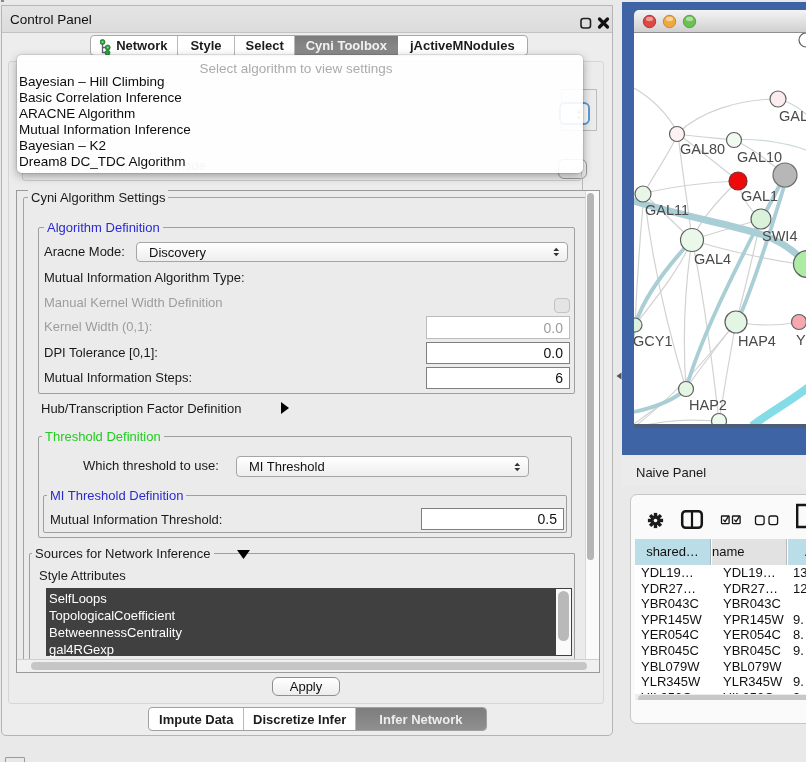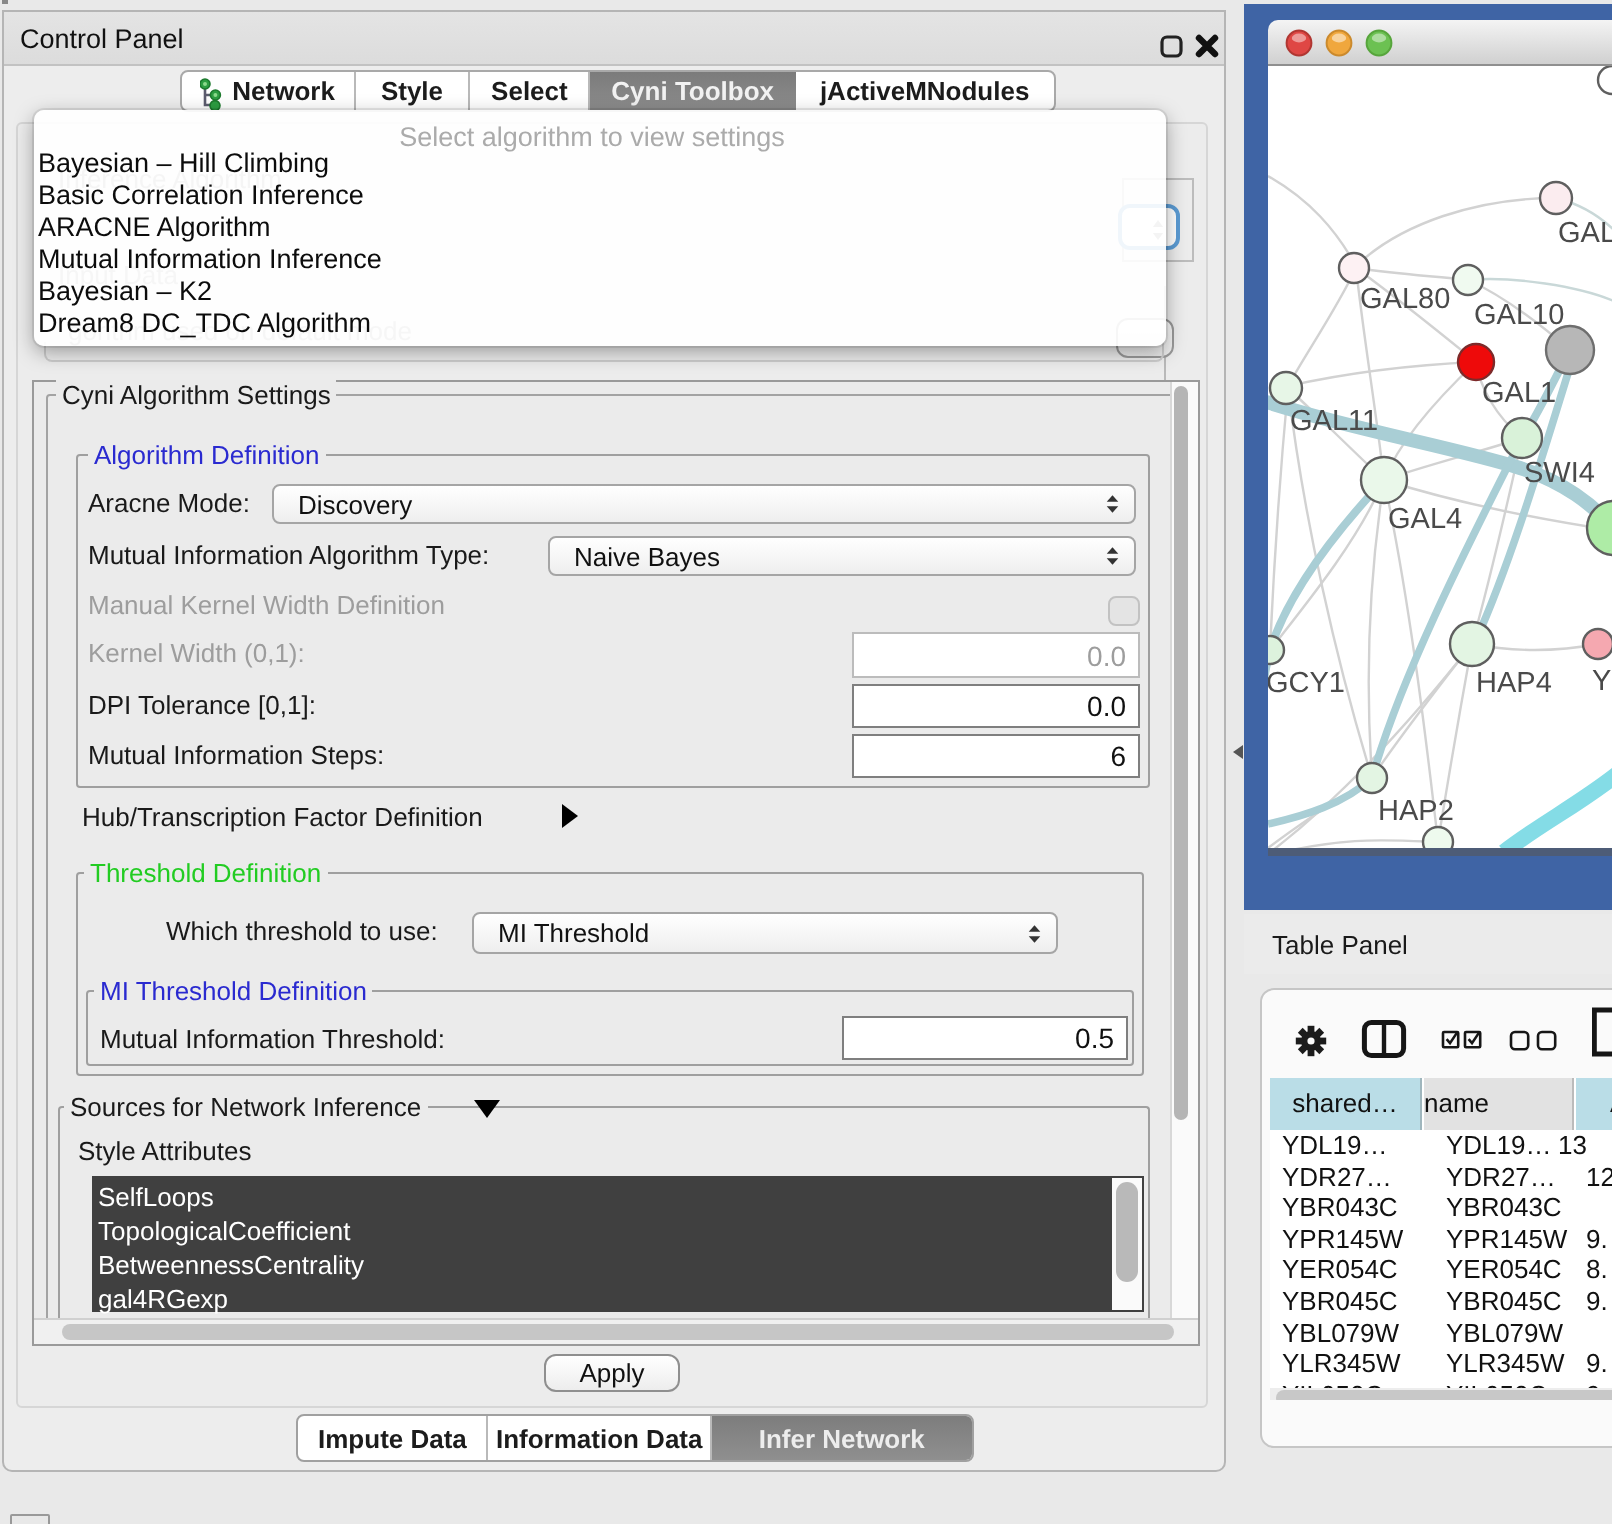--- a/index.html
+++ b/index.html
@@ -80,26 +80,20 @@
       <span class="gtitle" style="left:5px;color:#2a2ad0">Algorithm Definition</span>
     </div>
     <span class="lbl b abs" style="left:27px;top:53px">Aracne Mode:</span>
     <div class="combo" style="left:119px;top:51px;width:432px;height:20px">Discovery
       <svg class="stepper" viewBox="0 0 9 12">
           <path d="M4.5 0 L8.5 4.5 H0.5 Z" fill="#333"></path>
           <path d="M4.5 12 L8.5 7.5 H0.5 Z" fill="#333"></path>
         </svg>
     </div>
     <span class="lbl b abs" style="left:27px;top:79px">Mutual Information Algorithm Type:</span>
-    <div class="combo" style="left:257px;top:77px;width:294px;height:20px">Naive Bayes
-      <svg class="stepper" viewBox="0 0 9 12">
-          <path d="M4.5 0 L8.5 4.5 H0.5 Z" fill="#333"></path>
-          <path d="M4.5 12 L8.5 7.5 H0.5 Z" fill="#333"></path>
-        </svg>
-    </div>
     <span class="lbl b abs grey" style="left:27px;top:104px">Manual Kernel Width Definition</span>
     <div class="abs" style="left:537px;top:107px;width:16px;height:15px;background:#e4e4e4;border:1px solid #c2c2c2;border-radius:4px"></div>
     <span class="lbl b abs grey" style="left:27px;top:128px">Kernel Width (0,1):</span>
     <div class="tfield dis" style="left:409px;top:125px;width:144px;height:23px">0.0</div>
     <span class="lbl b abs" style="left:27px;top:154px">DPI Tolerance [0,1]:</span>
     <div class="tfield" style="left:409px;top:151px;width:144px;height:22px">0.0</div>
     <span class="lbl b abs" style="left:27px;top:179px">Mutual Information Steps:</span>
     <div class="tfield" style="left:409px;top:176px;width:144px;height:22px">6</div>
 
     <span class="lbl abs" style="left:24px;top:210px">Hub/Transcription Factor Definition</span>
@@ -139,21 +133,21 @@
       <div style="position:absolute;left:14px;top:2px;width:556px;height:8px;background:#c6c6c6;border-radius:4px"></div>
     </div>
 
     <div class="abs" style="left:568px;top:0;width:14px;height:468px;background:#fafafa;border-left:1px solid #d8d8d8"></div>
     <div class="abs" style="left:570px;top:2px;width:7px;height:367px;background:#b5b5b5;border-radius:4px"></div>
   </div>
 
   <div id="applybtn" class="abs">Apply</div>
   <div id="btabs" class="abs">
     <div class="seg" style="width:96px">Impute Data</div>
-    <div class="seg" style="width:112px">Information Data</div>
+    <div class="seg" style="width:112px">Discretize Infer</div>
     <div class="seg sel" style="width:131px">Infer Network</div>
   </div>
 
   <div id="tabbar" class="abs">
     <div class="seg" style="width:87px">
       <svg width="12" height="16" viewBox="0 0 12 16" style="margin-right:4px;margin-top:2px">
         <path d="M2.5 4.5 V13.5 H7.5 M2.5 8.5 H7.7" stroke="#5c5c6e" stroke-width="1.3" fill="none"></path>
         <circle cx="2.5" cy="3" r="2.5" fill="#2d9e42" stroke="#1d7a2e" stroke-width="0.8"></circle>
         <circle cx="7.7" cy="8.5" r="2.5" fill="#2d9e42" stroke="#1d7a2e" stroke-width="0.8"></circle>
         <circle cx="7.5" cy="13.8" r="2.5" fill="#2d9e42" stroke="#1d7a2e" stroke-width="0.8"></circle>
@@ -264,21 +258,21 @@
         <text x="738" y="346">HAP4</text>
         <text x="796" y="345">YD</text>
         <text x="689" y="410">HAP2</text>
       </g>
     </svg>
   </div>
   <div class="abs" style="left:12px;top:422px;width:172px;height:4px;background:#4d5c77"></div>
 </div>
 
 <div id="tpbar" class="abs">
-    <span class="lbl" style="position:absolute;left:14px;top:8px">Table Panel</span>
+    <span class="lbl" style="position:absolute;left:14px;top:8px">Naive Panel</span>
   </div>
 <div id="tpcard" class="abs">
 
   <svg class="abs" style="left:14px;top:14px" width="150" height="24" viewBox="0 0 150 24">
 
     <g transform="translate(10.5,11.5)">
       <g fill="#1c1c1c">
         <circle r="5"></circle>
         <g>
           <rect x="-1.7" y="-7.6" width="3.4" height="4"></rect>
@@ -313,21 +307,21 @@
   </svg>
 
   <div class="abs" style="left:4px;top:44px;width:180px;height:161px;background:#ffffff;overflow:hidden">
     <div class="abs" style="left:0;top:0;width:76px;height:26px;background:#badde7;border-right:1px solid #9fb6bd;text-align:center;font-size:13px;color:#111;line-height:26px">shared…</div>
     <div class="abs" style="left:77px;top:0;width:75px;height:26px;background:#e2e2e2;border-right:1px solid #bbbbbb;text-align:left;font-size:13px;color:#111;line-height:26px">name</div>
     <div class="abs" style="left:153px;top:0;width:27px;height:26px;background:#badde7;font-size:13px;color:#111;line-height:26px;padding-left:17px">A</div>
     <div class="abs" style="left:0;top:26px;width:180px;font-size:13px;color:#111;line-height:15.6px">
       <div>
           <span style="position:absolute;left:6px">YDL19…</span>
           <span style="position:absolute;left:88px">YDL19…</span>
-          <span style="position:absolute;left:144px">13</span>
+          <span style="position:absolute;left:158px">13</span>
         </div>
       <div style="position:relative;top:15.6px">
           <span style="position:absolute;left:6px">YDR27…</span>
           <span style="position:absolute;left:88px">YDR27…</span>
           <span style="position:absolute;left:158px">12</span>
         </div>
       <div style="position:relative;top:31.2px">
           <span style="position:absolute;left:6px">YBR043C</span>
           <span style="position:absolute;left:88px">YBR043C</span>
         </div>

